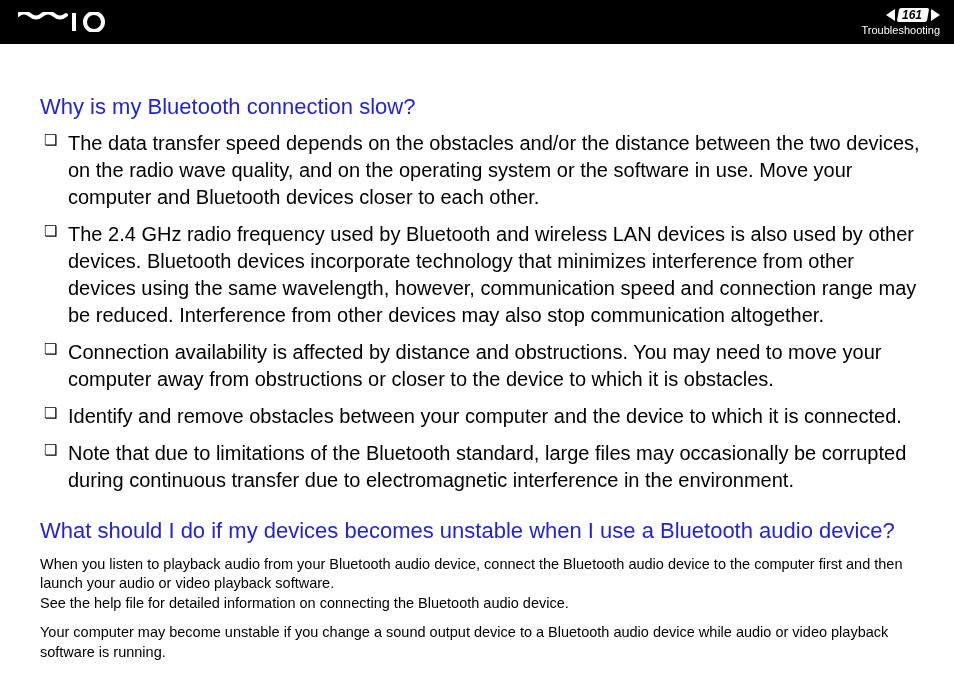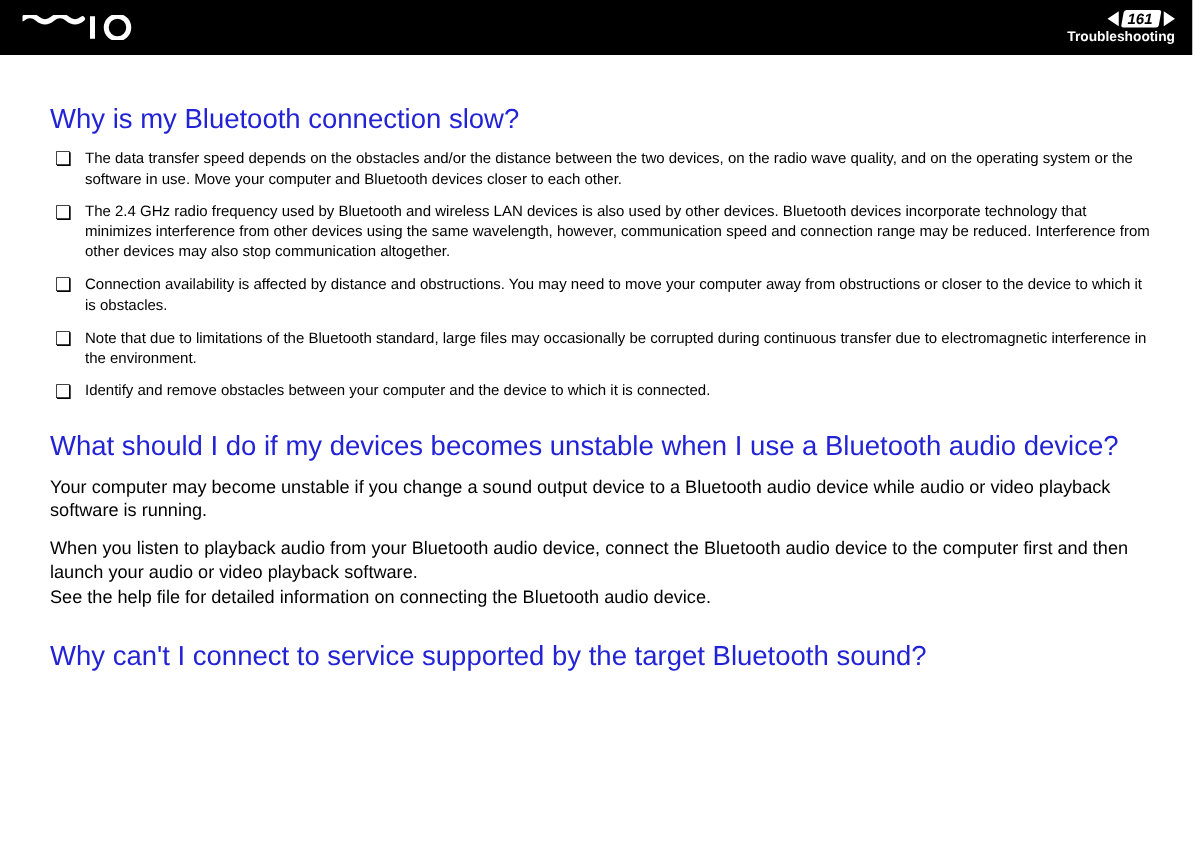--- a/index.html
+++ b/index.html
@@ -55,42 +55,42 @@
     padding: 1px 6px 1px 4px;
     border-radius: 2px;
     transform: skewX(-10deg);
     display: inline-block;
     margin: 0 1px;
   }
   .page-num span { display:inline-block; transform: skewX(10deg); }
   .section-label {
     color: #fff;
     font-size: 11px;
-    font-weight: bold;
+    font-weight: normal;
     text-align: center;
   }
   .content {
     padding: 22px 32px 0 40px;
   }
   h2.q {
     color: #2323d6;
     font-weight: 400;
     font-size: 22px;
     margin: 24px 0 10px 0;
     line-height: 1.2;
   }
-  h2.q.first { margin-top: 16px; }
+  h2.q.first { margin-top: 28px; }
   ul.boxlist {
     list-style: none;
     padding-left: 0;
   }
   ul.boxlist li {
     position: relative;
     padding-left: 28px;
-    font-size: 12px;
+    font-size: 20px;
     line-height: 1.35;
     margin-bottom: 10px;
   }
   ul.boxlist li::before {
     content: "❏";
     position: absolute;
     left: 4px;
     top: 0;
     font-size: 15px;
     color: #000;
@@ -122,24 +122,24 @@
   </div>
 </div>
 
 <div class="content">
 
   <h2 class="q first">Why is my Bluetooth connection slow?</h2>
   <ul class="boxlist">
     <li>The data transfer speed depends on the obstacles and/or the distance between the two devices, on the radio wave quality, and on the operating system or the software in use. Move your computer and Bluetooth devices closer to each other.</li>
     <li>The 2.4 GHz radio frequency used by Bluetooth and wireless LAN devices is also used by other devices. Bluetooth devices incorporate technology that minimizes interference from other devices using the same wavelength, however, communication speed and connection range may be reduced. Interference from other devices may also stop communication altogether.</li>
     <li>Connection availability is affected by distance and obstructions. You may need to move your computer away from obstructions or closer to the device to which it is obstacles.</li>
+    <li>Identify and remove obstacles between your computer and the device to which it is connected.</li>
     <li>Note that due to limitations of the Bluetooth standard, large files may occasionally be corrupted during continuous transfer due to electromagnetic interference in the environment.</li>
-    <li>Identify and remove obstacles between your computer and the device to which it is connected.</li>
   </ul>
 
   <h2 class="q">What should I do if my devices becomes unstable when I use a Bluetooth audio device?</h2>
-  <p class="body">Your computer may become unstable if you change a sound output device to a Bluetooth audio device while audio or video playback software is running.</p>
   <p class="body" style="white-space:pre-line;">When you listen to playback audio from your Bluetooth audio device, connect the Bluetooth audio device to the computer first and then launch your audio or video playback software.
 See the help file for detailed information on connecting the Bluetooth audio device.</p>
+  <p class="body">Your computer may become unstable if you change a sound output device to a Bluetooth audio device while audio or video playback software is running.</p>
 
   <h2 class="q">Why can't I connect to service supported by the target Bluetooth sound?</h2>
 
 </div>
 
 </body></html>

